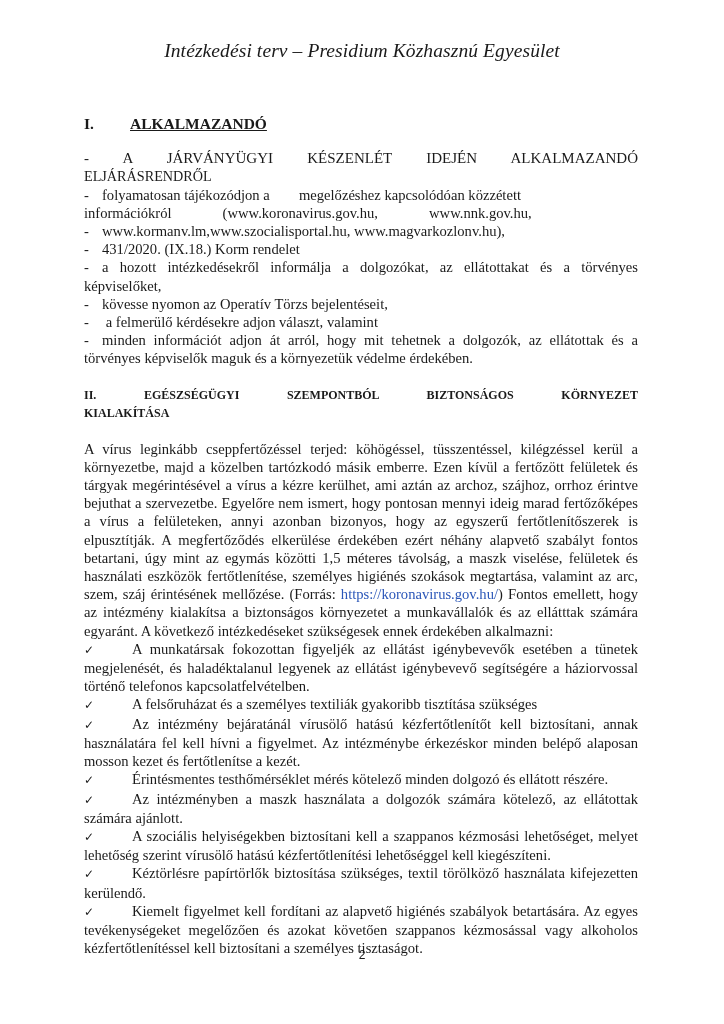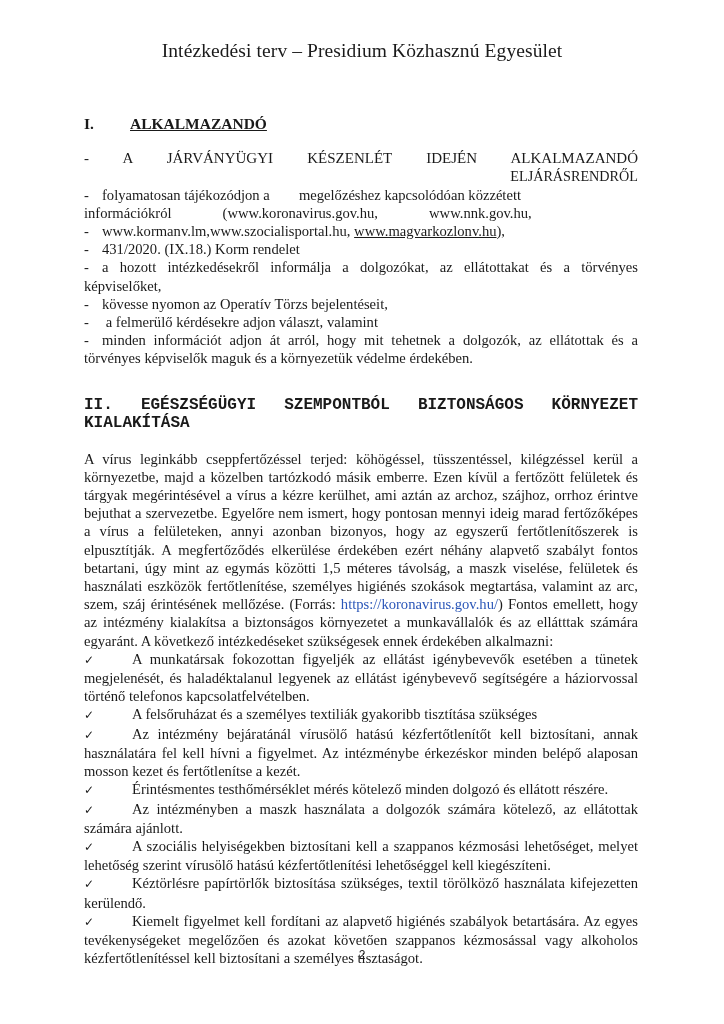--- a/index.html
+++ b/index.html
@@ -3,48 +3,47 @@
   <meta charset="utf-8">
   <style>
     html, body { margin: 0; padding: 0; background: #ffffff; }
     body {
       width: 724px; height: 1024px; position: relative; overflow: hidden;
       font-family: "Liberation Serif", "DejaVu Serif", serif;
       color: #1a1a1a;
     }
     .page-header {
       position: absolute; top: 40px; left: 0; width: 724px;
-      text-align: center; font-size: 19.5px; letter-spacing: 0.1px;
+      text-align: center; font-size: 19.5px; letter-spacing: 0.1px; font-style: italic;
     }
     .content {
       position: absolute; left: 84px; width: 554px; top: 115px;
       font-size: 14.6px; line-height: 18.2px;
     }
     .h1 {
       font-weight: bold; font-size: 15.5px; display: flex; margin: 0;
     }
     .h1 .num { width: 46px; }
     .h1 .title { text-decoration: underline; }
     .sub {
       margin-top: 16px; font-size: 15px; text-align: justify;
       text-align-last: justify;
     }
     .sub2 { margin-top: 0; }
     .list { margin-top: 0; }
     .li { text-align: justify; }
     .li .dash { display: inline-block; width: 18px; }
     .h2 {
-      margin-top: 28px; font-weight: bold; font-size: 16px;
+      margin-top: 18px; font-weight: bold; font-size: 12px;
       line-height: 18px;
-      font-family: Liberation Mono, monospace;
     }
     .h2 .row1 { text-align: justify; text-align-last: justify; }
     .para { margin-top: 18px; text-align: justify; }
     .link { color: #2a56b8; }
-    .uline { text-decoration: underline; }
+    .uline { }
     .check { text-align: justify; }
     .check .mark { display: inline-block; width: 48px; font-family: "DejaVu Sans", sans-serif; font-size: 12px; }
     .page-number {
       position: absolute; top: 948px; left: 0; width: 724px; text-align: center;
       font-family: "Liberation Sans", "DejaVu Sans", sans-serif; font-size: 12px;
     }
   </style>
 </head>
 <body>
 
@@ -54,21 +53,21 @@
 
   <div class="h1">
     <span class="num">I.</span>
     <span class="title">ALKALMAZANDÓ</span>
   </div>
 
   <div class="sub">
     <span>-</span>
     <span>A JÁRVÁNYÜGYI KÉSZENLÉT IDEJÉN ALKALMAZANDÓ</span>
   </div>
-  <div class="sub2" style="font-size:14.2px;text-align:right;">ELJÁRÁSRENDRŐL</div>
+  <div class="sub2" style="font-size:14.2px;">ELJÁRÁSRENDRŐL</div>
 
   <div class="list">
     <div class="li" style="padding-left:0;">
       <span class="dash">-</span><span>folyamatosan tájékozódjon a &nbsp;&nbsp;&nbsp;&nbsp;&nbsp;&nbsp; megelőzéshez kapcsolódóan közzétett</span>
     </div>
     <div class="li">
       <span>információkról &nbsp;&nbsp;&nbsp;&nbsp;&nbsp;&nbsp;&nbsp;&nbsp;&nbsp;&nbsp;&nbsp;&nbsp; (www.koronavirus.gov.hu, &nbsp;&nbsp;&nbsp;&nbsp;&nbsp;&nbsp;&nbsp;&nbsp;&nbsp;&nbsp;&nbsp;&nbsp; www.nnk.gov.hu,</span>
     </div>
     <div class="li">
       <span class="dash">-</span><span>www.kormanv.lm,www.szocialisportal.hu, </span><span class="uline">www.magvarkozlonv.hu</span><span>),</span>

